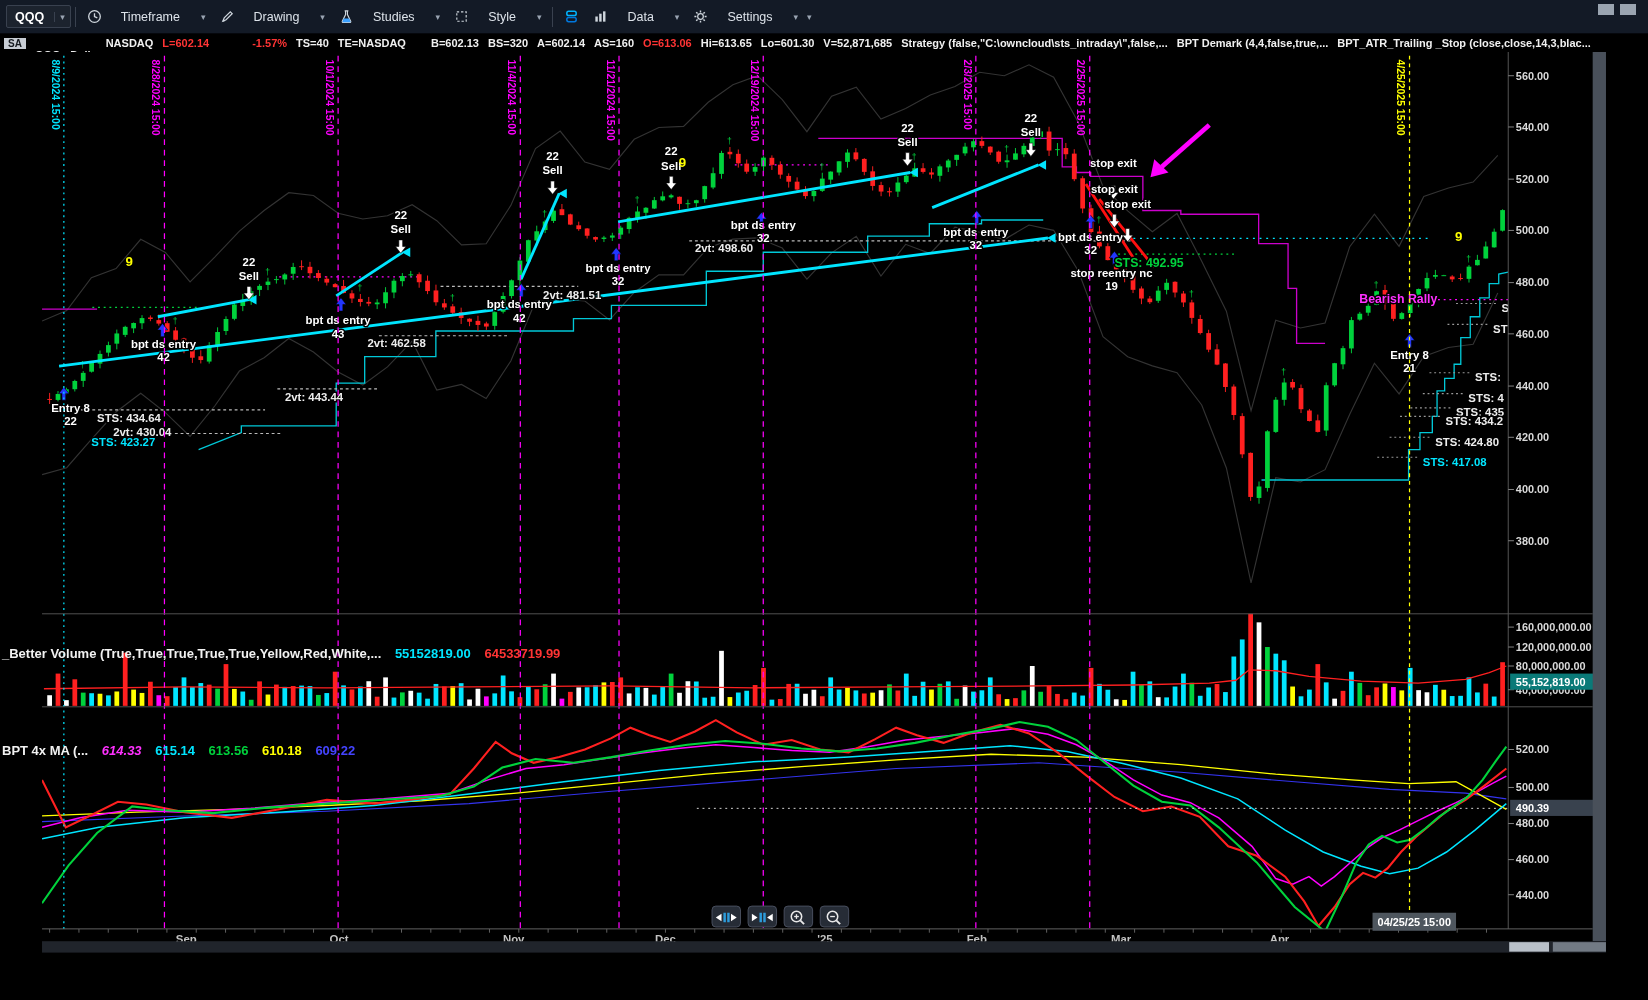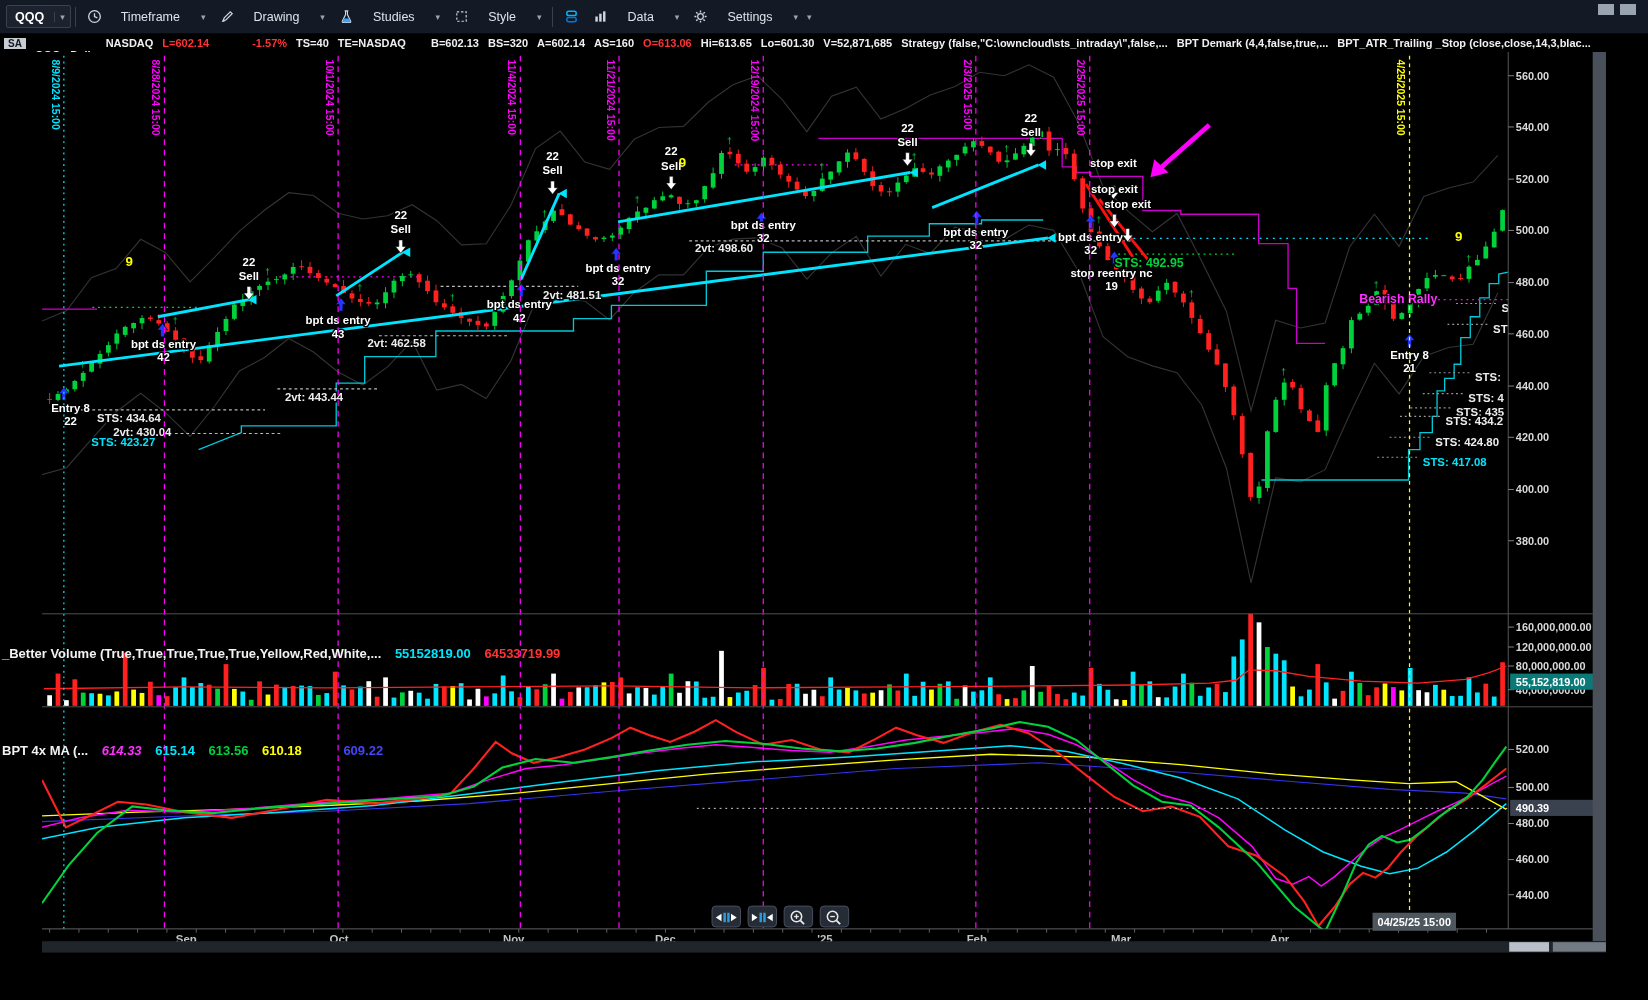--- a/index.html
+++ b/index.html
@@ -19,21 +19,21 @@
   .win-sq{position:absolute;top:4px;width:16px;height:11px;background:#9aa4b0;}
   
   #statusbar{height:18px;background:#000;display:flex;align-items:center;gap:9px;
              font-size:11px;font-weight:bold;color:#f0f0f0;padding-left:4px;white-space:nowrap;overflow:hidden;}
   #statusbar .sa{background:#c8cdd4;color:#14181d;padding:0 4px;font-size:10px;}
   
   #chartarea{position:relative;width:1648px;height:949px;}
   #chartarea svg{position:absolute;left:0;top:0;}
   .legend{position:absolute;font-size:13px;font-weight:bold;white-space:nowrap;z-index:5;color:#f2f2f2;}
   .c-cyan{color:#00e5ff;} .c-red{color:#ff3434;} .c-mag{color:#ff30ff;font-style:italic;}
-  .c-grn{color:#00d23c;} .c-yel{color:#ffff00;} .c-blu{color:#4444ff;margin-left:28px;}
+  .c-grn{color:#00d23c;} .c-yel{color:#ffff00;} .c-blu{color:#4444ff;}
   .legend span{margin-right:10px;}
 </style>
 </head>
 <body>
 <div id="page">
 
 <div id="toolbar">
   <div id="symbol-box">
     <span class="sym">QQQ</span>
     <span class="dd">▾</span>

